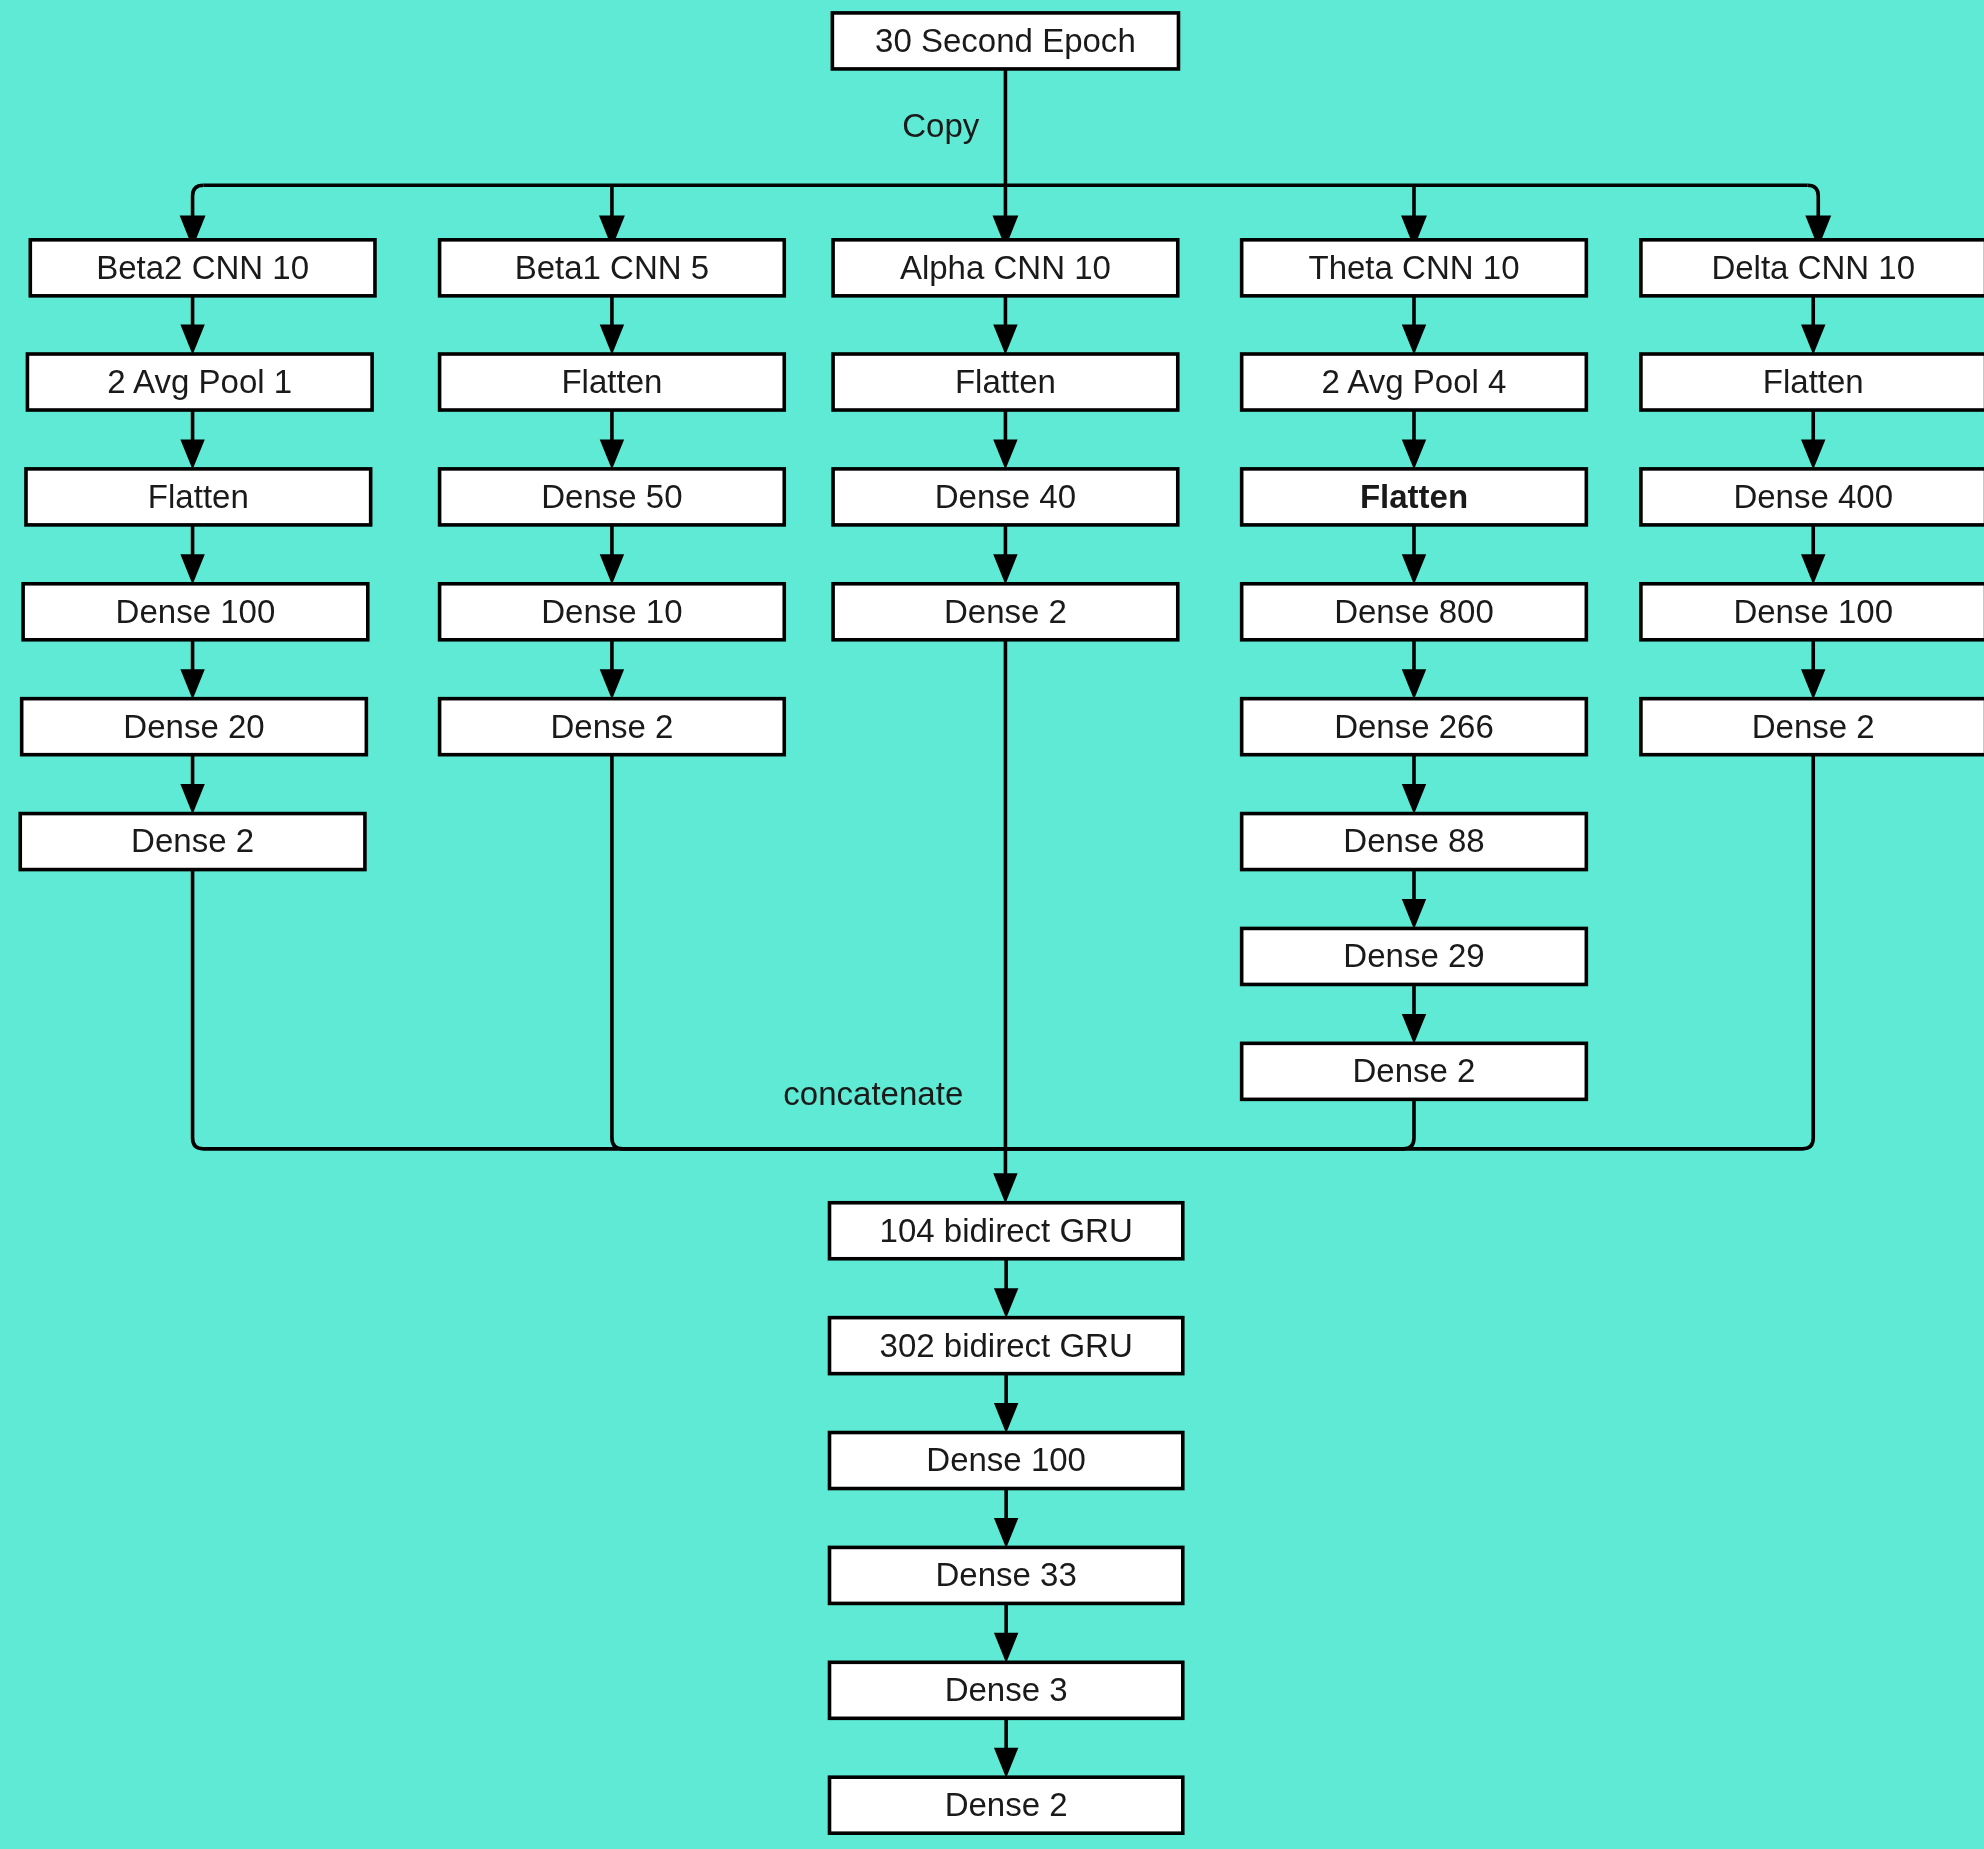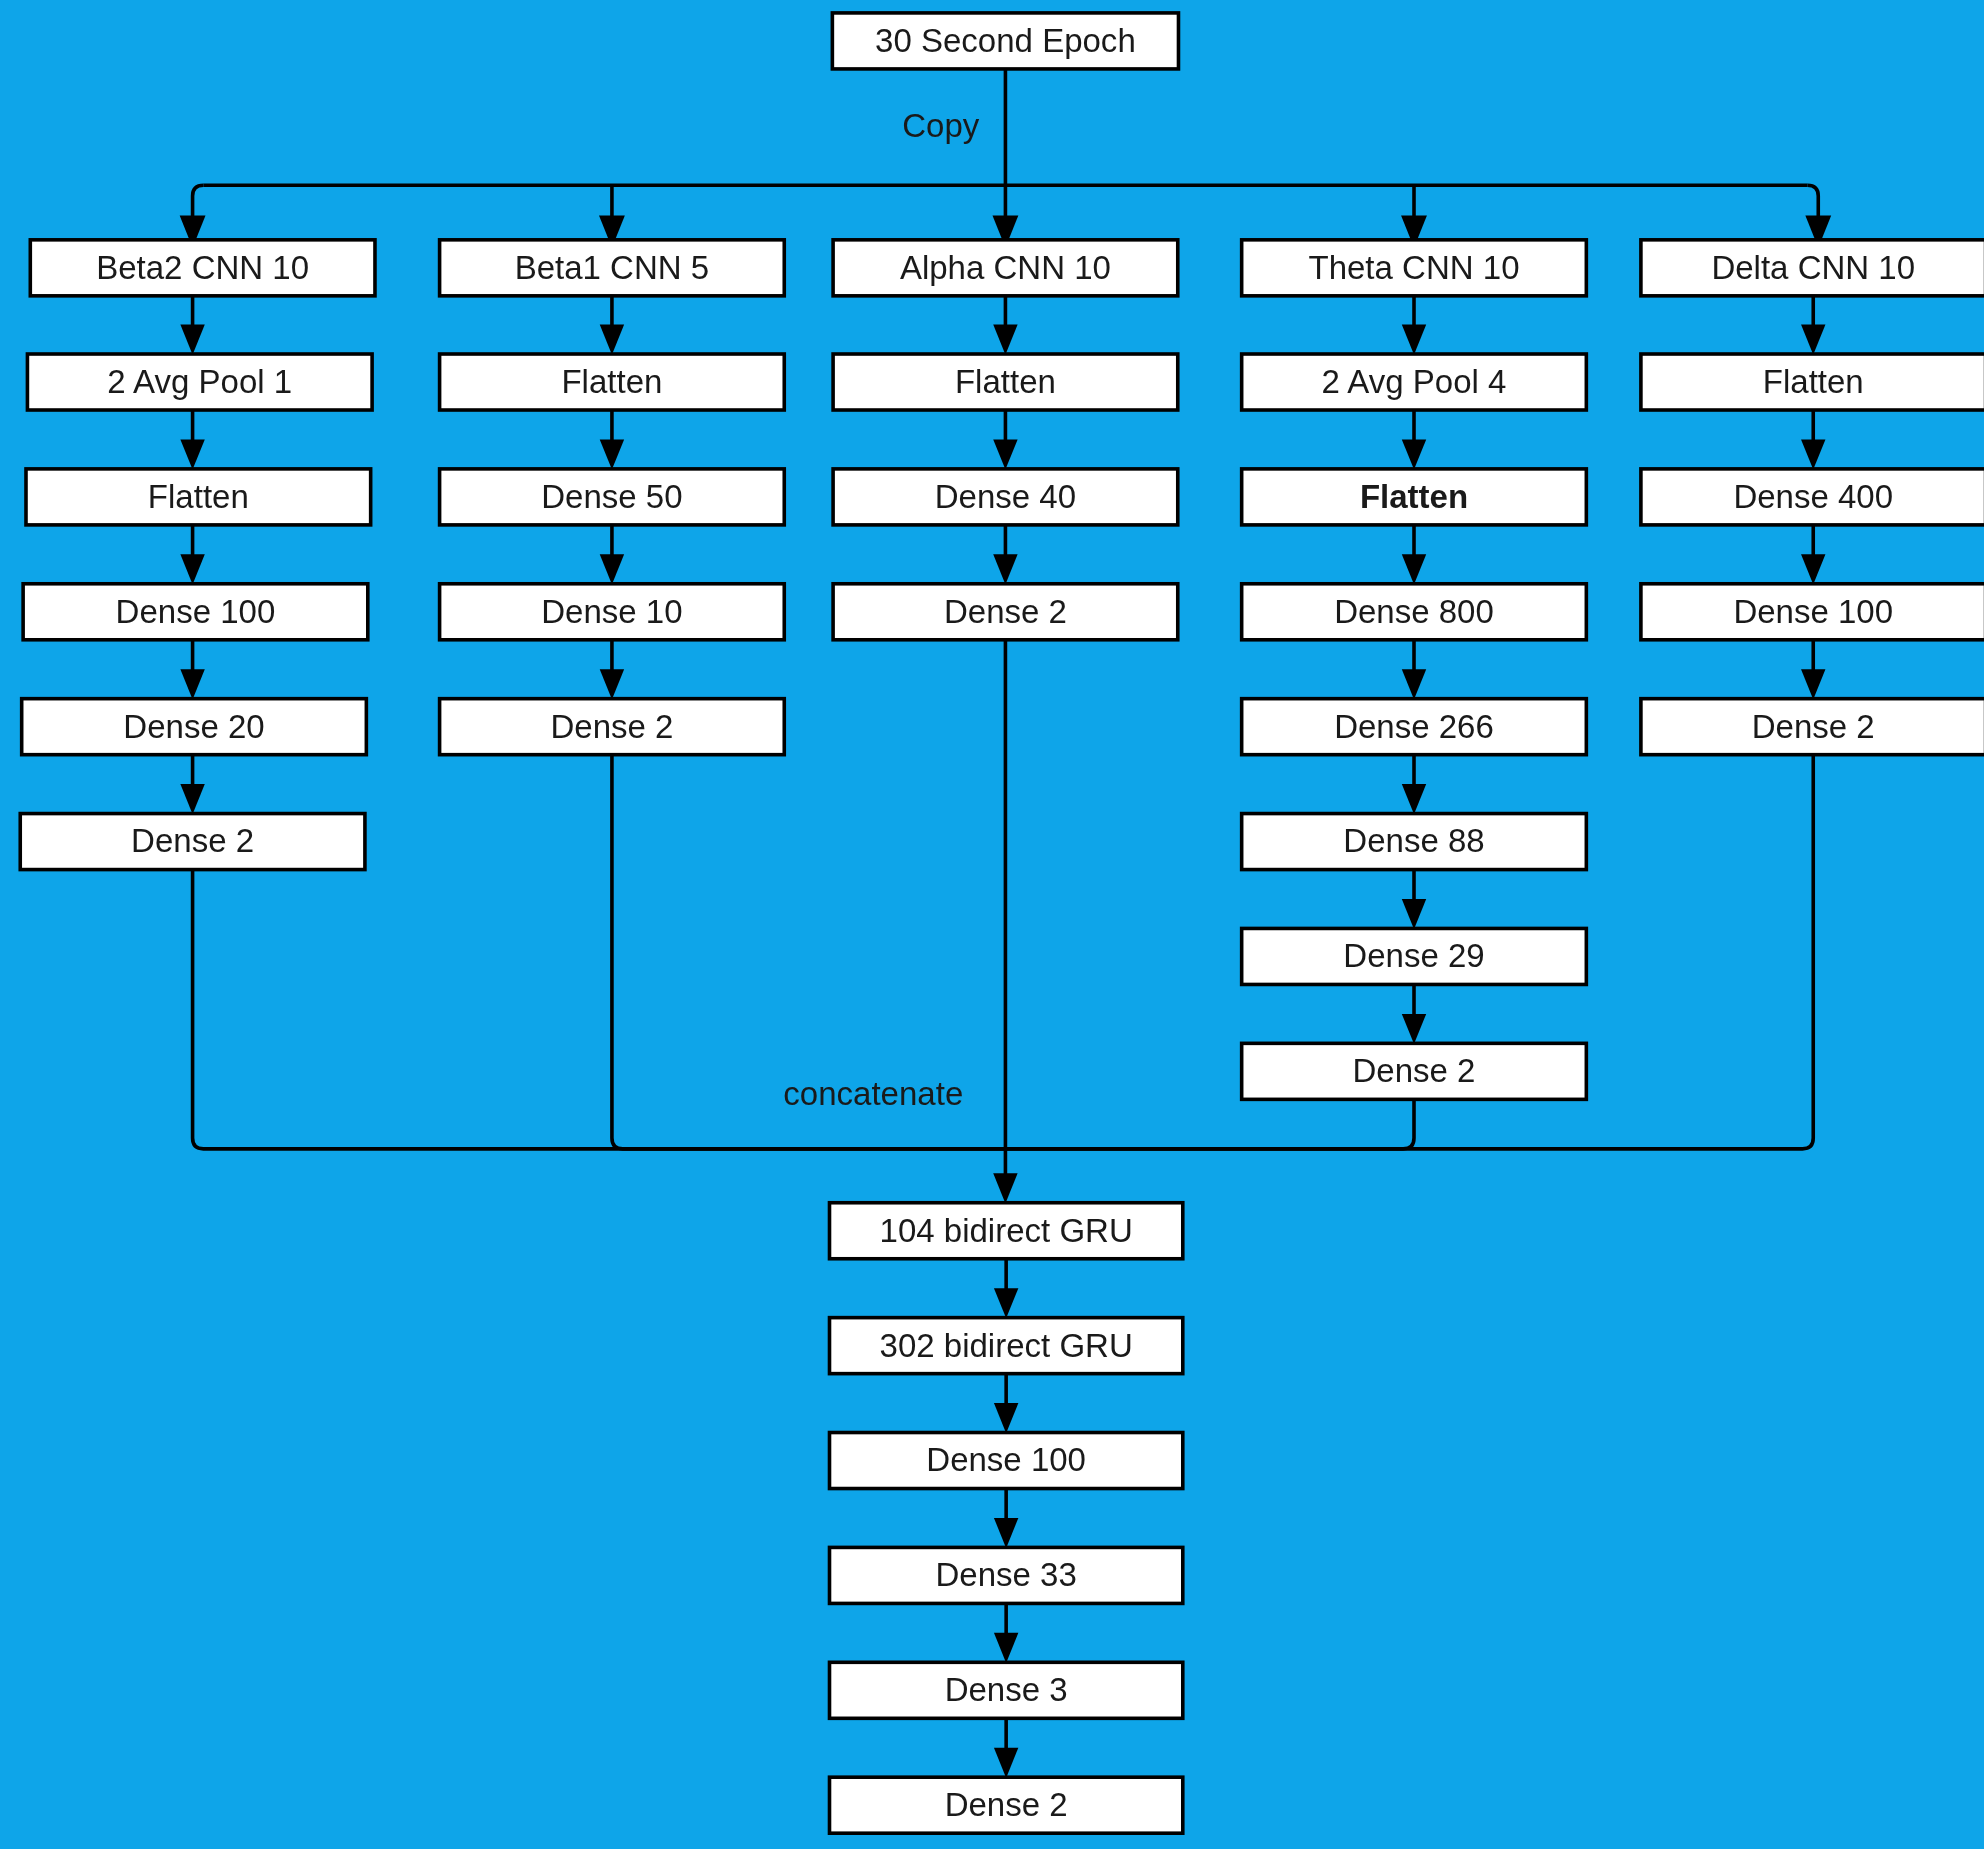--- a/index.html
+++ b/index.html
@@ -7,21 +7,21 @@
     padding: 0;
     background: #ffffff;
   }
   body {
     font-family: "Liberation Sans", sans-serif;
   }
   #diagram-root {
     position: relative;
     width: 1985px;
     height: 1849px;
-    background: #0ea5e9;
+    background: #5eead4;
     overflow: hidden;
   }
   svg#flow {
     position: absolute;
     left: 0;
     top: 0;
     width: 1985px;
     height: 1849px;
     display: block;
   }

